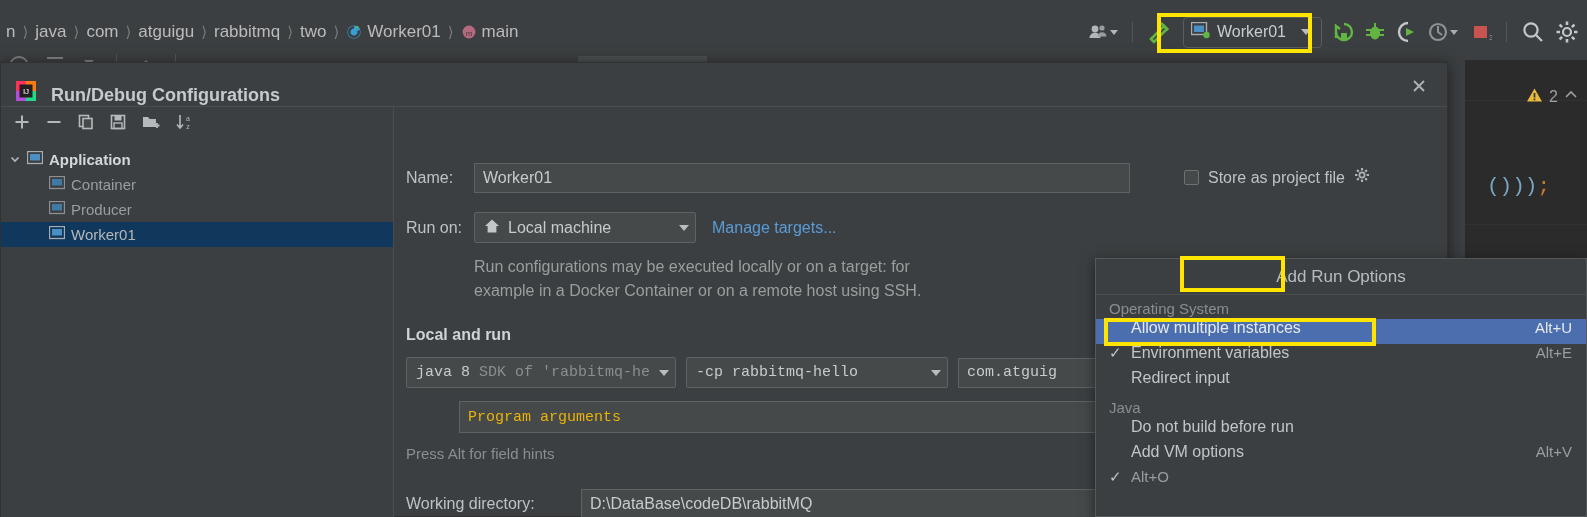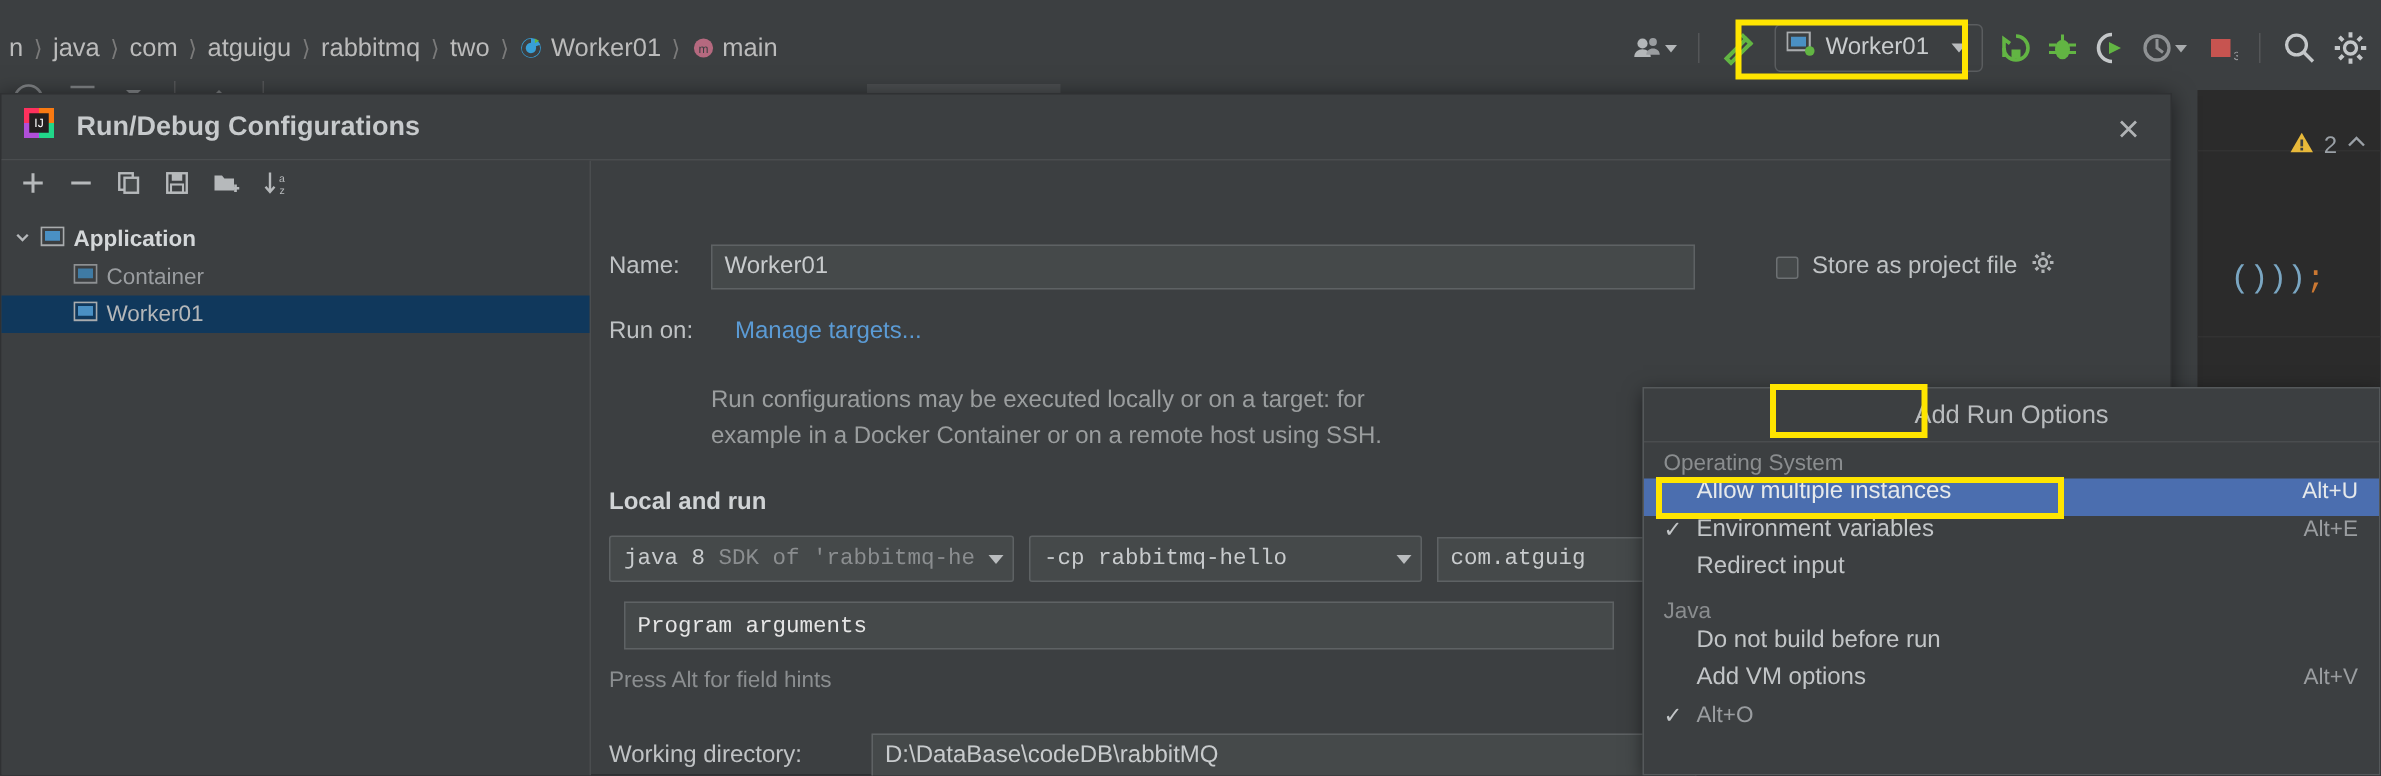--- a/index.html
+++ b/index.html
@@ -67,21 +67,21 @@
   .gutter-line2 { position: absolute; left: 0; top: 40px; width: 122px; height: 1px; background: #323232; }
   .side-strip { position: absolute; right: 122px; top: 60px; width: 22px; height: 457px; background: #3c3f41; }
 
   
   .dialog {
     position: absolute; left: 0; top: 62px; width: 1448px; height: 455px;
     background: #3c3f41; border: 1px solid #2f3133;
     box-shadow: 0 2px 14px rgba(0,0,0,.55);
   }
   .dlg-title {
-    height: 44px; display: flex; align-items: center; gap: 14px;
+    height: 44px; display: flex; align-items: flex-end; gap: 14px;
     padding: 0 12px 0 14px; border-bottom: 1px solid #4a4d4f;
   }
   .dlg-title .t { color: #c7cacc; font-size: 18px; font-weight: bold; }
   .dlg-close { position: absolute; right: 18px; top: 13px; width: 20px; height: 20px; cursor: default; }
 
   .dlg-body { display: flex; height: 410px; }
 
   .left-pane { width: 393px; height: 100%; border-right: 1px solid #4a4d4f; background: #3c3f41; }
   .lp-toolbar { height: 34px; display: flex; align-items: center; gap: 14px; padding: 0 12px; }
   .tree { padding-top: 6px; font-size: 15px; }
@@ -94,21 +94,21 @@
   .chev { width: 12px; display: inline-block; }
 
   .right-pane { flex: 1; position: relative; padding: 18px 0 0 0; }
   .row { display: flex; align-items: center; }
   .lbl { color: #bfc2c4; font-size: 16px; }
 
   .field {
     background: #45494a; border: 1px solid #5e6264; color: #c8cbcd;
     height: 30px; display: flex; align-items: center; padding: 0 8px; font-size: 16px;
   }
-  .field.ph { color: #e5e5e5; }
+  .field.ph { color: #eab308; margin-left: 43px; }
   .field-mono { font-family: "Liberation Mono", monospace; font-size: 15px; }
   .combo {
     background: #45494a; border: 1px solid #5e6264; color: #c8cbcd;
     height: 31px; display: flex; align-items: center; justify-content: space-between;
     padding: 0 6px 0 9px; font-size: 16px; border-radius: 2px; cursor: default;
   }
   .caret { width: 0; height: 0; border-left: 5px solid transparent; border-right: 5px solid transparent;
            border-top: 6px solid #b9bcbe; margin-left: 8px; }
   .link { color: #5b9bd5; font-size: 16px; cursor: default; }
   .hint { color: #8b8e90; font-size: 15px; }
@@ -400,20 +400,29 @@
           <div class="tnode child dim">
             <span>
               <svg width="16" height="14" viewBox="0 0 16 14">
                   <rect x="0.5" y="0.5" width="15" height="12" fill="none" stroke="#8d9092" stroke-width="1.3"></rect>
                   <rect x="3" y="3" width="10" height="6.5" fill="#3f7ba4"></rect>
                 </svg>
             </span>
             <span class="nm">Container</span>
           </div>
 
+          <div class="tnode child dim">
+            <span>
+              <svg width="16" height="14" viewBox="0 0 16 14">
+                  <rect x="0.5" y="0.5" width="15" height="12" fill="none" stroke="#8d9092" stroke-width="1.3"></rect>
+                  <rect x="3" y="3" width="10" height="6.5" fill="#3f7ba4"></rect>
+                </svg>
+            </span>
+            <span class="nm">Producer</span>
+          </div>
 
           <div class="tnode child selected">
             <span>
               <svg width="16" height="14" viewBox="0 0 16 14">
                   <rect x="0.5" y="0.5" width="15" height="12" fill="none" stroke="#a9acae" stroke-width="1.3"></rect>
                   <rect x="3" y="3" width="10" height="6.5" fill="#4a90c4"></rect>
                 </svg>
             </span>
             <span class="nm">Worker01</span>
           </div>
@@ -435,20 +444,31 @@
                 <circle cx="8" cy="8" r="2.6" stroke="#b0b3b5" stroke-width="1.7" fill="none"></circle>
                 <g stroke="#b0b3b5" stroke-width="2.1">
                   <path d="M8 1v2.4M8 12.6V15M1 8h2.4M12.6 8H15M3.1 3.1l1.7 1.7M11.2 11.2l1.7 1.7M12.9 3.1l-1.7 1.7M4.8 11.2l-1.7 1.7"></path>
                 </g>
               </svg>
           </span>
         </div>
 
         <div class="row" style="position:absolute;left:12px;top:105px;gap:0;">
           <span class="lbl" style="width:68px;">Run on:</span>
+          <div class="combo" style="width:222px;">
+            <span style="display:flex;align-items:center;gap:8px;">
+              <span>
+                <svg width="16" height="16" viewBox="0 0 16 16">
+                    <path d="M8 1.5L15 8h-2.6v6.5H3.6V8H1z" fill="#c4c7c9"></path>
+                  </svg>
+              </span>
+              <span>Local machine</span>
+            </span>
+            <span class="caret"></span>
+          </div>
           <span class="link" style="margin-left:16px;">Manage targets...</span>
         </div>
 
         <div style="position:absolute;left:80px;top:148px;width:620px;">
           <div class="desc">Run configurations may be executed locally or on a target: for</div>
           <div class="desc">example in a Docker Container or on a remote host using SSH.</div>
         </div>
 
         <div class="sect" style="position:absolute;left:12px;top:219px;">Local and run</div>
 

